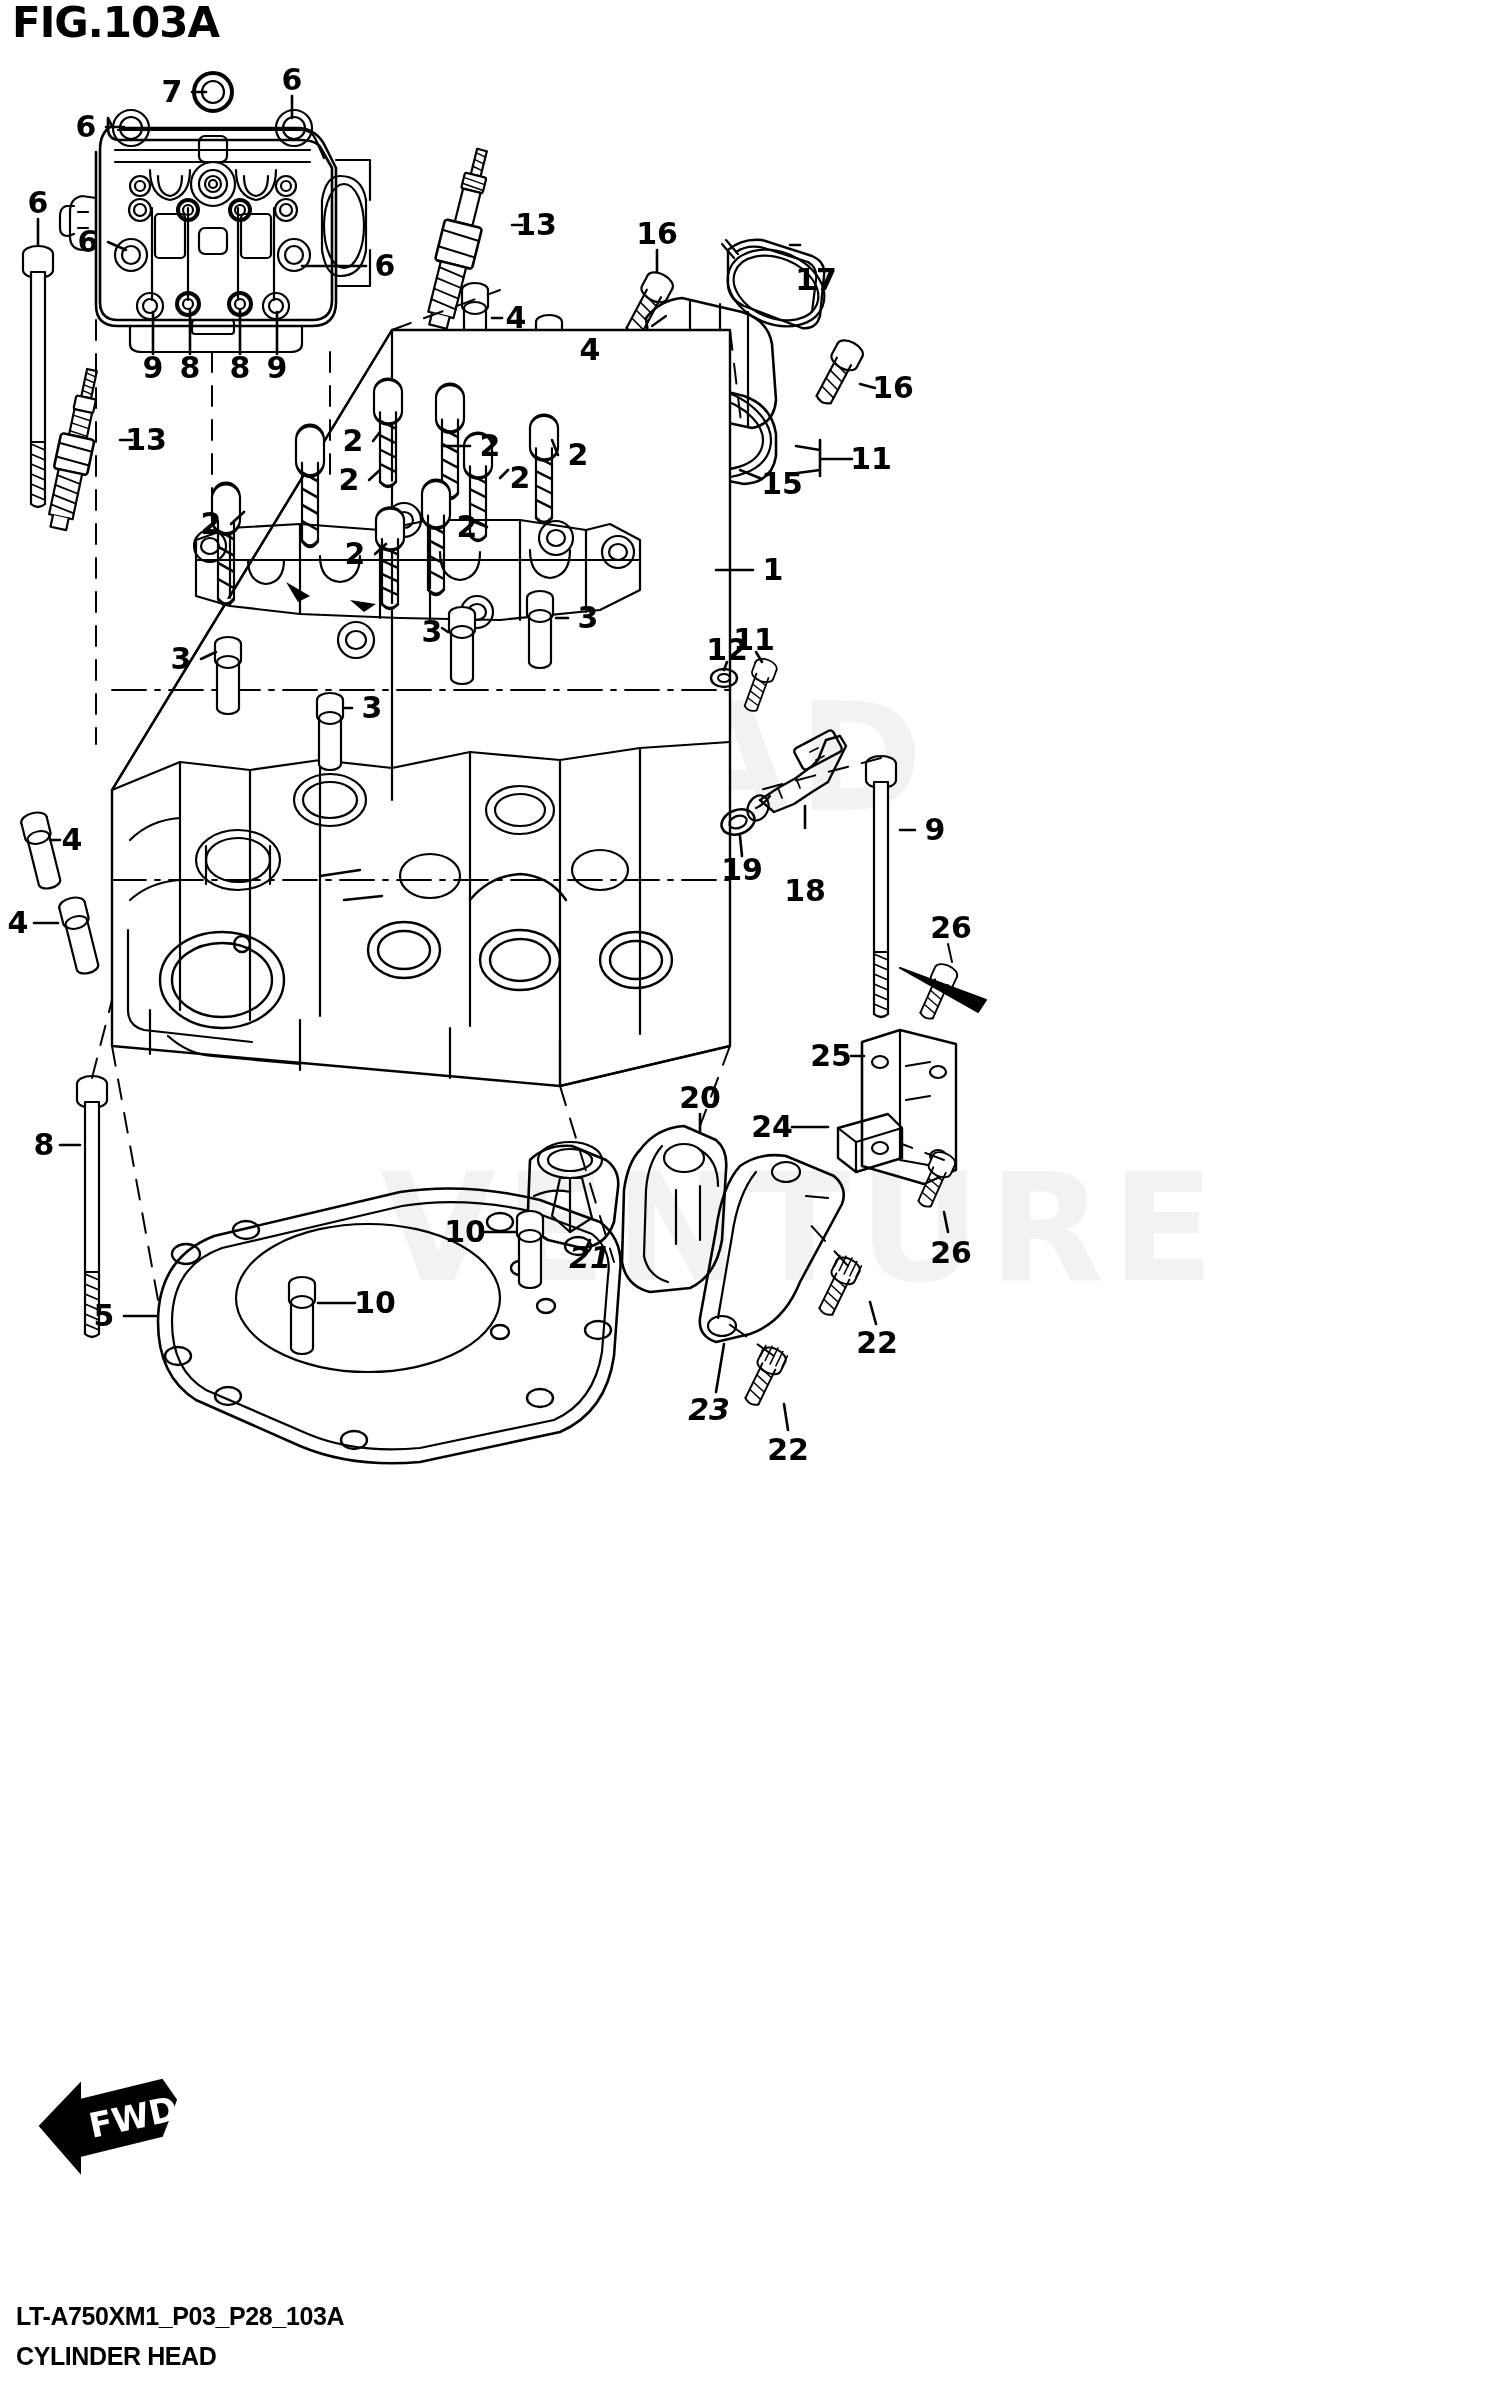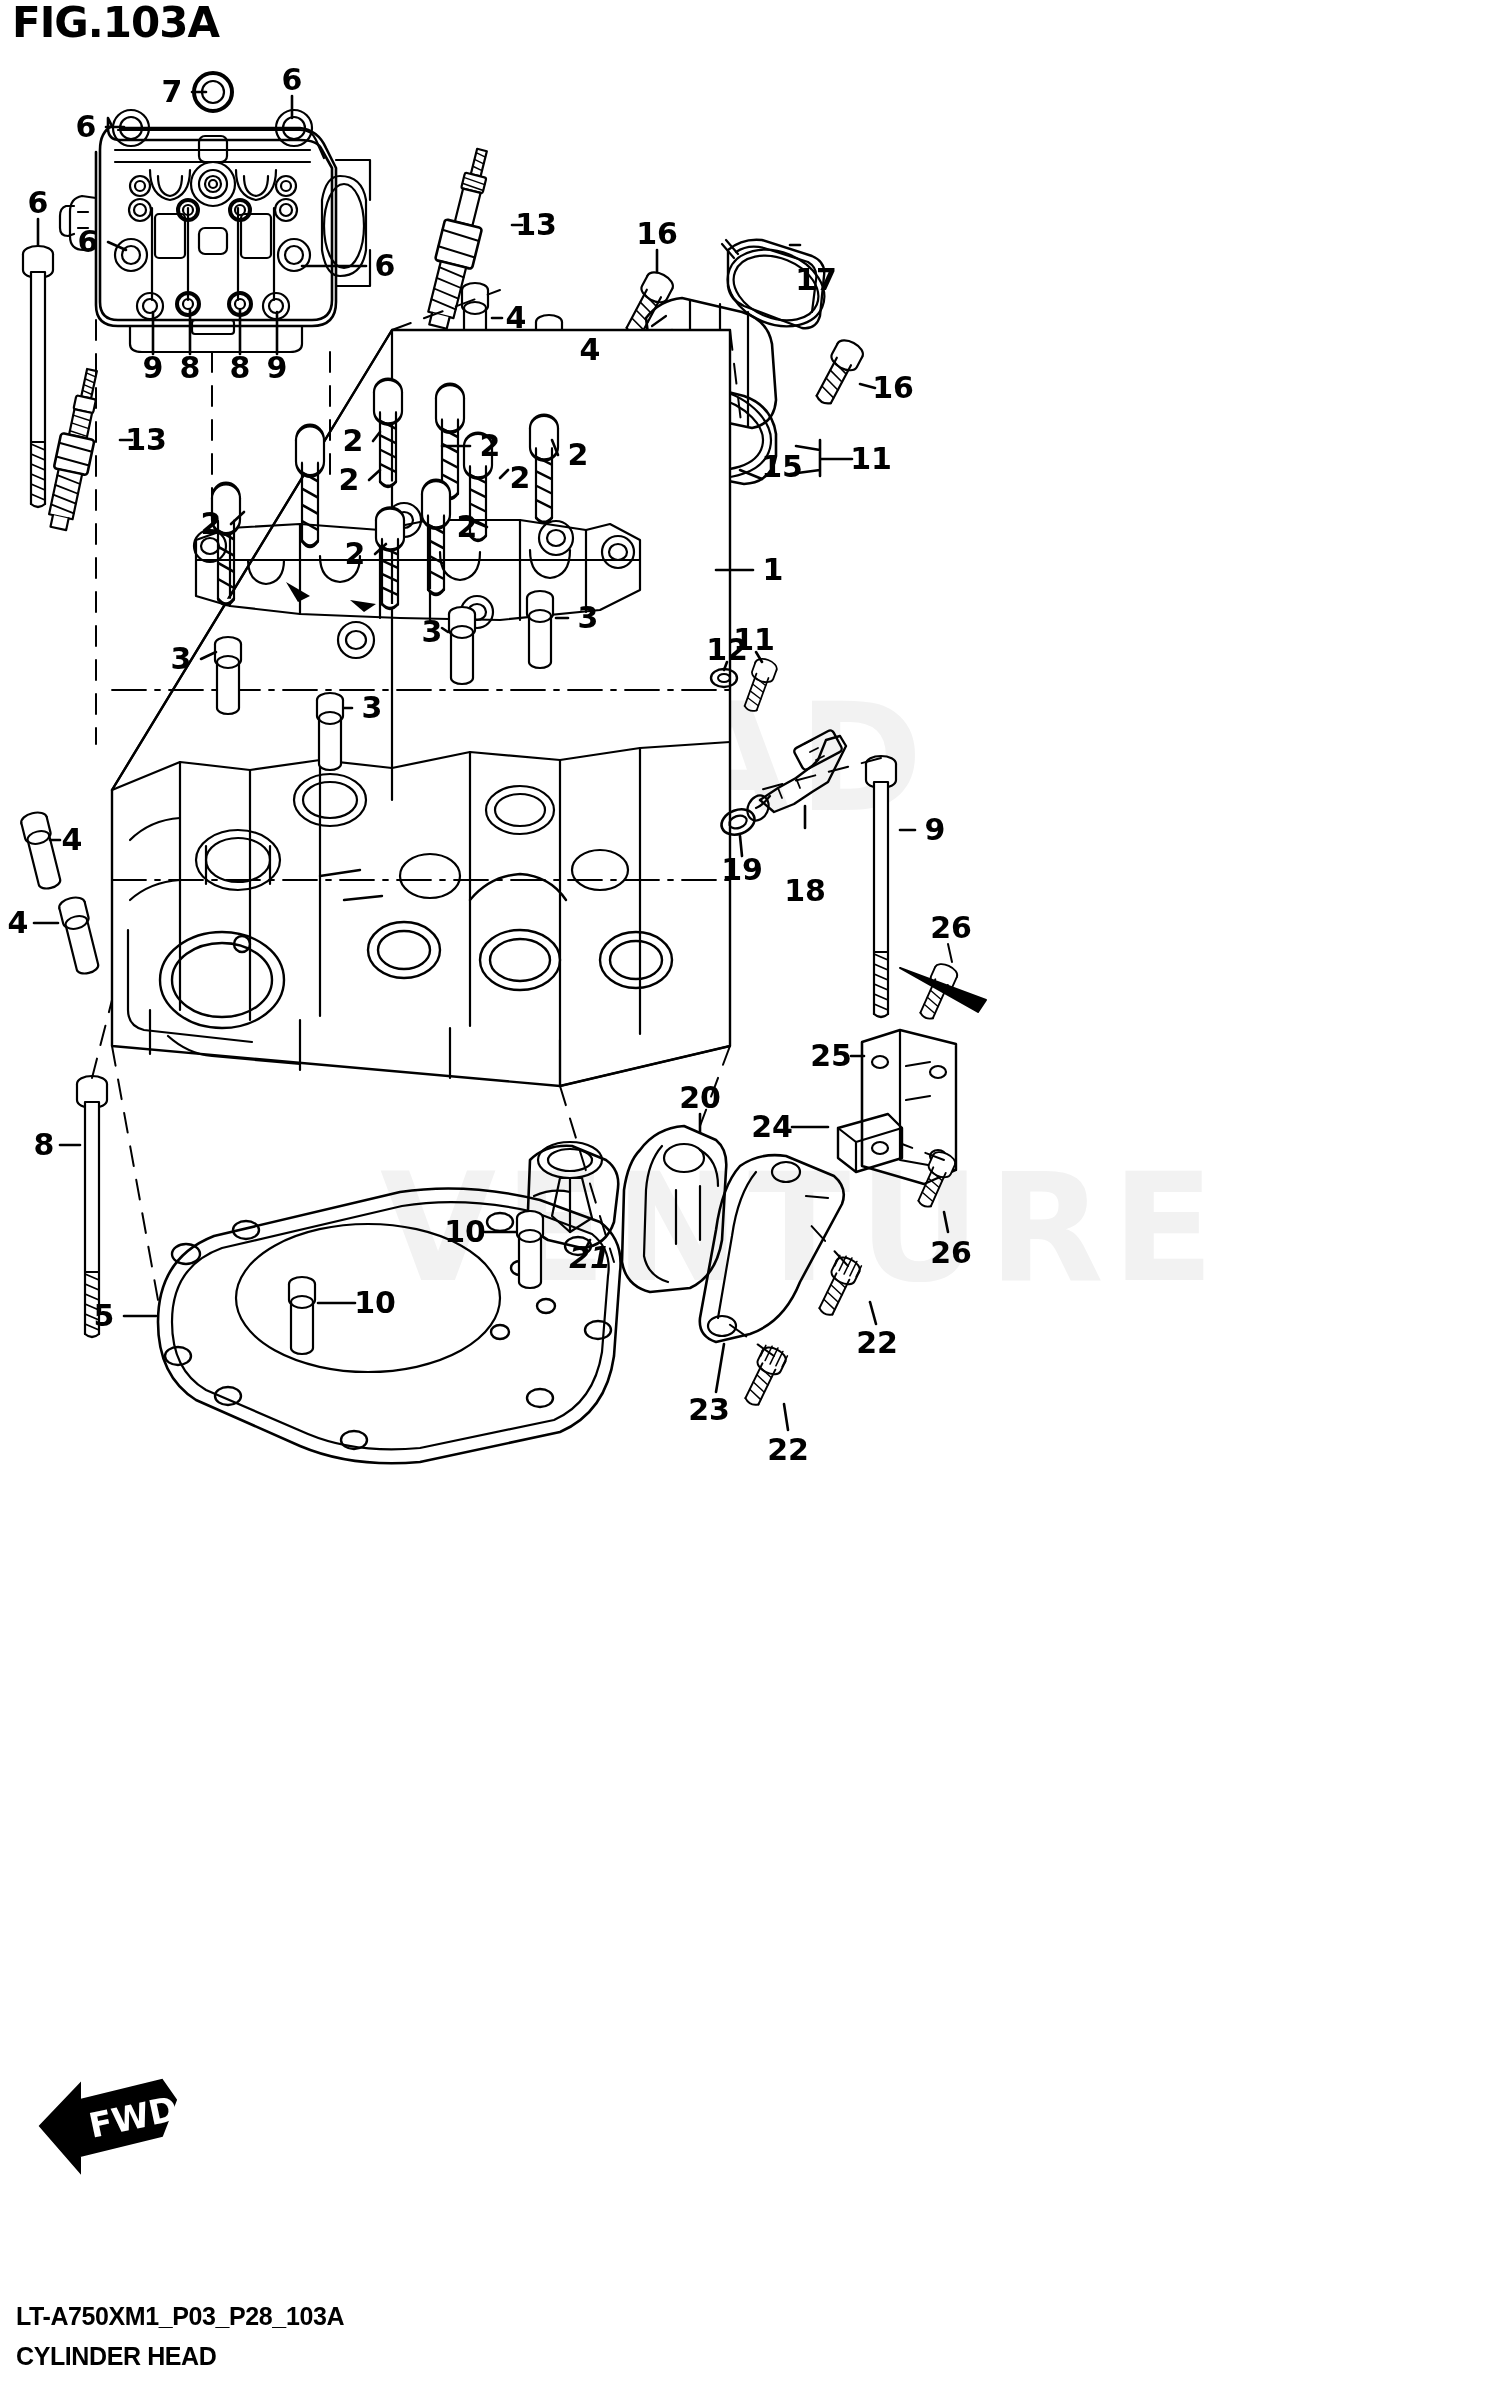--- a/index.html
+++ b/index.html
@@ -614,21 +614,21 @@
       <div class="callout" style="left: 536px; top: 225px;">13</div>
       <div class="callout" style="left: 146px; top: 440px;">13</div>
       <div class="callout" style="left: 516px; top: 318px;">4</div>
       <div class="callout" style="left: 590px; top: 350px;">4</div>
       <div class="callout" style="left: 72px; top: 840px;">4</div>
       <div class="callout" style="left: 18px; top: 923px;">4</div>
       <div class="callout" style="left: 657px; top: 234px;">16</div>
       <div class="callout" style="left: 816px; top: 243px; margin-top: 37px;">17</div>
       <div class="callout" style="left: 893px; top: 388px;">16</div>
       <div class="callout" style="left: 871px; top: 459px;">11</div>
-      <div class="callout" style="left: 782px; top: 467px;">15</div>
+      <div class="callout" style="left: 782px; top: 484px;">15</div>
       <div class="callout" style="left: 773px; top: 570px;">1</div>
       <div class="callout" style="left: 490px; top: 446px;">2</div>
       <div class="callout" style="left: 353px; top: 441px;">2</div>
       <div class="callout" style="left: 578px; top: 455px;">2</div>
       <div class="callout" style="left: 349px; top: 480px;">2</div>
       <div class="callout" style="left: 520px; top: 478px;">2</div>
       <div class="callout" style="left: 211px; top: 524px;">2</div>
       <div class="callout" style="left: 467px; top: 527px;">2</div>
       <div class="callout" style="left: 355px; top: 554px;">2</div>
       <div class="callout" style="left: 588px; top: 618px;">3</div>
@@ -640,21 +640,21 @@
       <div class="callout" style="left: 805px; top: 843px; margin-top: 48px;">18</div>
       <div class="callout" style="left: 742px; top: 870px;">19</div>
       <div class="callout" style="left: 935px; top: 830px;">9</div>
       <div class="callout" style="left: 951px; top: 928px;">26</div>
       <div class="callout" style="left: 831px; top: 1056px;">25</div>
       <div class="callout" style="left: 772px; top: 1127px;">24</div>
       <div class="callout" style="left: 951px; top: 1253px;">26</div>
       <div class="callout" style="left: 700px; top: 1098px;">20</div>
       <div class="callout" style="left: 877px; top: 1343px;">22</div>
       <div class="callout" style="left: 788px; top: 1450px;">22</div>
-      <div class="callout" style="left: 709px; top: 1410px;">23</div>
+      <div class="callout" style="left: 709px; top: 1410px; font-style: italic;">23</div>
       <div class="callout" style="left: 590px; top: 1258px; font-style: italic;">21</div>
       <div class="callout" style="left: 44px; top: 1145px;">8</div>
       <div class="callout" style="left: 465px; top: 1232px;">10</div>
       <div class="callout" style="left: 375px; top: 1303px;">10</div>
       <div class="callout" style="left: 104px; top: 1316px;">5</div>
     </div>
 
   <div id="footer-code" class="footer-line">LT-A750XM1_P03_P28_103A</div>
   <div id="footer-name" class="footer-line">CYLINDER HEAD</div>
 

